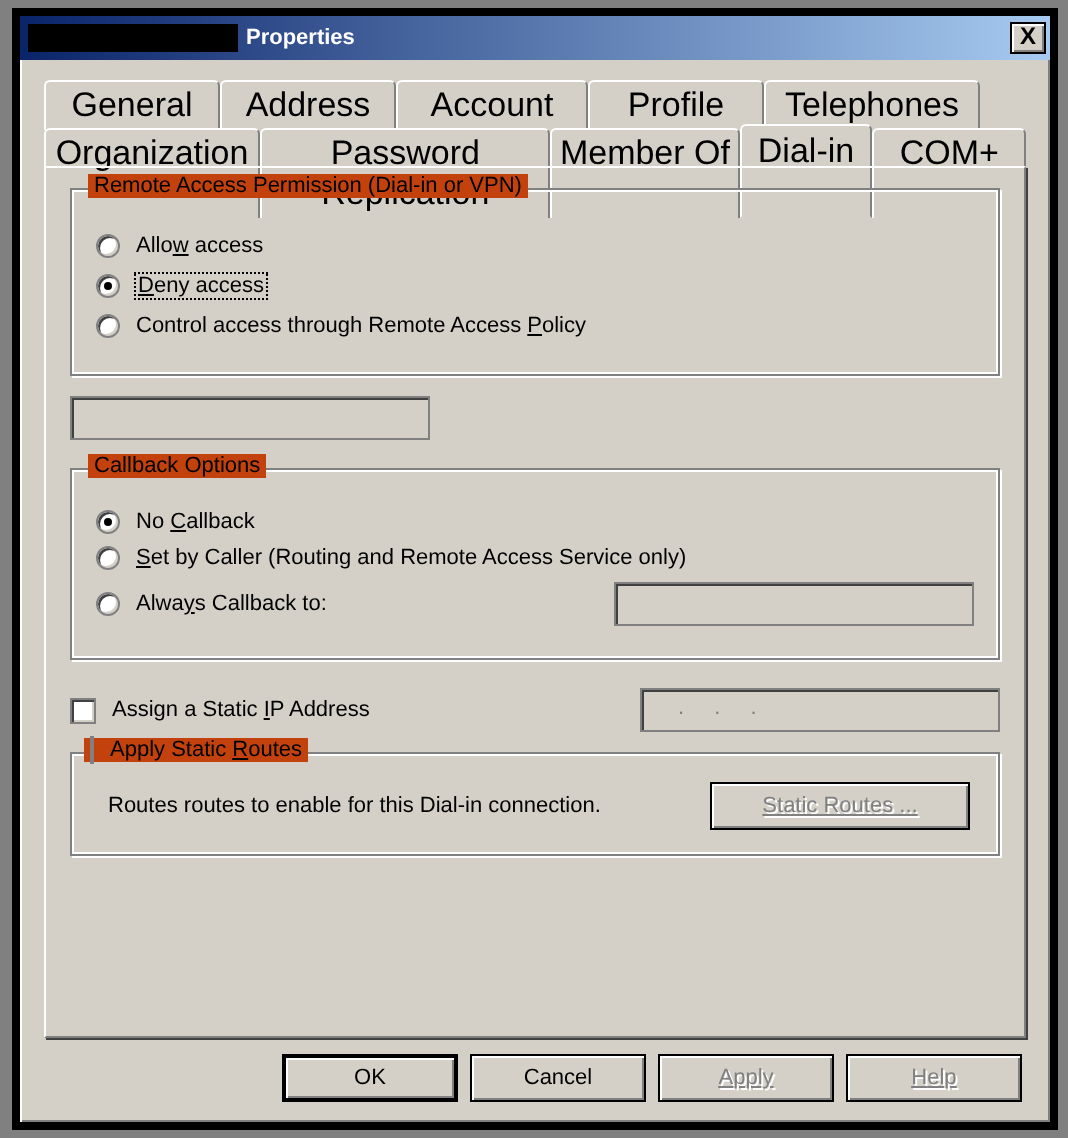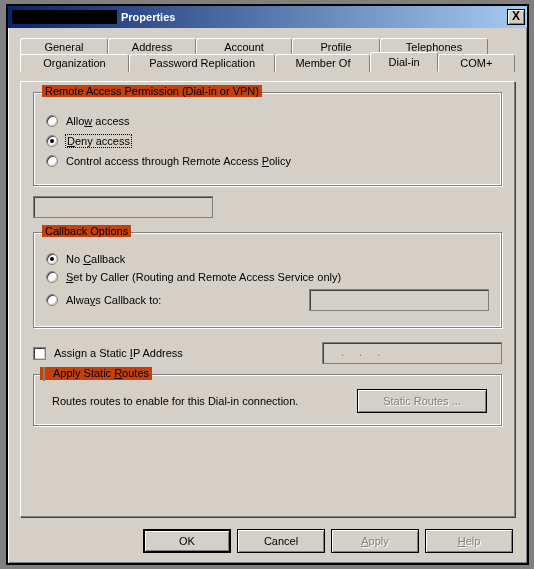--- a/index.html
+++ b/index.html
@@ -10,21 +10,21 @@
     font-size: 11px;
     width: 534px;
     height: 569px;
     overflow: hidden;
   }
   .window {
     position: absolute;
     left: 6px; top: 4px;
     width: 523px; height: 561px;
     background: #d4d0c8;
-    border: 2px solid #000000;
+    border: 4px solid #000000;
     box-shadow: inset 1px 1px 0 #fff, inset -1px -1px 0 #808080;
   }
   .titlebar {
     height: 22px;
     background: linear-gradient(to right, #0a246a, #a6caf0);
     color: #fff;
     display: flex;
     align-items: center;
     padding: 0 2px 0 4px;
     font-weight: bold;
@@ -52,21 +52,21 @@
   .tabs { position: relative; height: 44px; }
   .tab-row { display: flex; }
   .tab {
     background: #d4d0c8;
     border: 1px solid #fff;
     border-right: 1px solid #808080;
     border-bottom: none;
     border-radius: 3px 3px 0 0;
     padding: 2px 0;
     text-align: center;
-    font-size: 11px;
+    font-size: 17px;
     margin-right: 0px;
     cursor: pointer;
     position: relative;
   }
   .tab.back { z-index: 1; }
   .tab-row.front { position: relative; top: -1px; z-index: 2; }
   .tab.active {
     background: #d4d0c8;
     z-index: 5;
     padding: 3px 0;
@@ -139,21 +139,21 @@
   .btn {
     background: #d4d0c8;
     border: 1px solid #000;
     box-shadow: inset 1px 1px 0 #fff, inset -1px -1px 0 #808080;
     height: 24px;
     text-align: center;
     line-height: 22px;
     cursor: pointer;
     font-size: 11px;
   }
-  .btn.disabled { color: #808080; text-shadow: 1px 1px 0 #fff; cursor: default; }
+  .btn.disabled { color: #808080; text-shadow: 1px 1px 0 #fff; cursor: default; text-decoration: underline; }
   .btn.default { border: 2px solid #000; box-shadow: inset 1px 1px 0 #fff, inset -1px -1px 0 #808080; line-height: 20px; }
 
   .bottom-btns {
     position: absolute;
     bottom: 10px; right: 14px;
     display: flex; gap: 6px;
   }
   .bottom-btns .btn { width: 88px; }
 
   .static-routes-area { display:flex; align-items:center; padding: 4px 6px 0 10px; }

